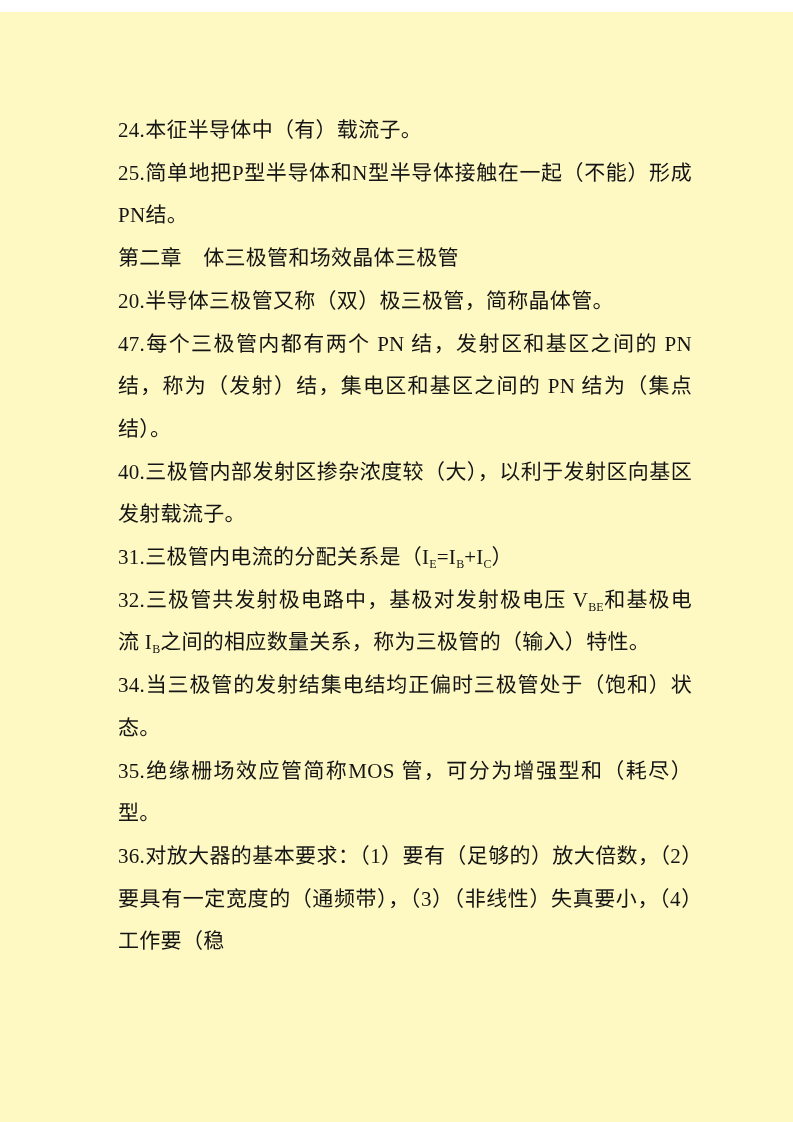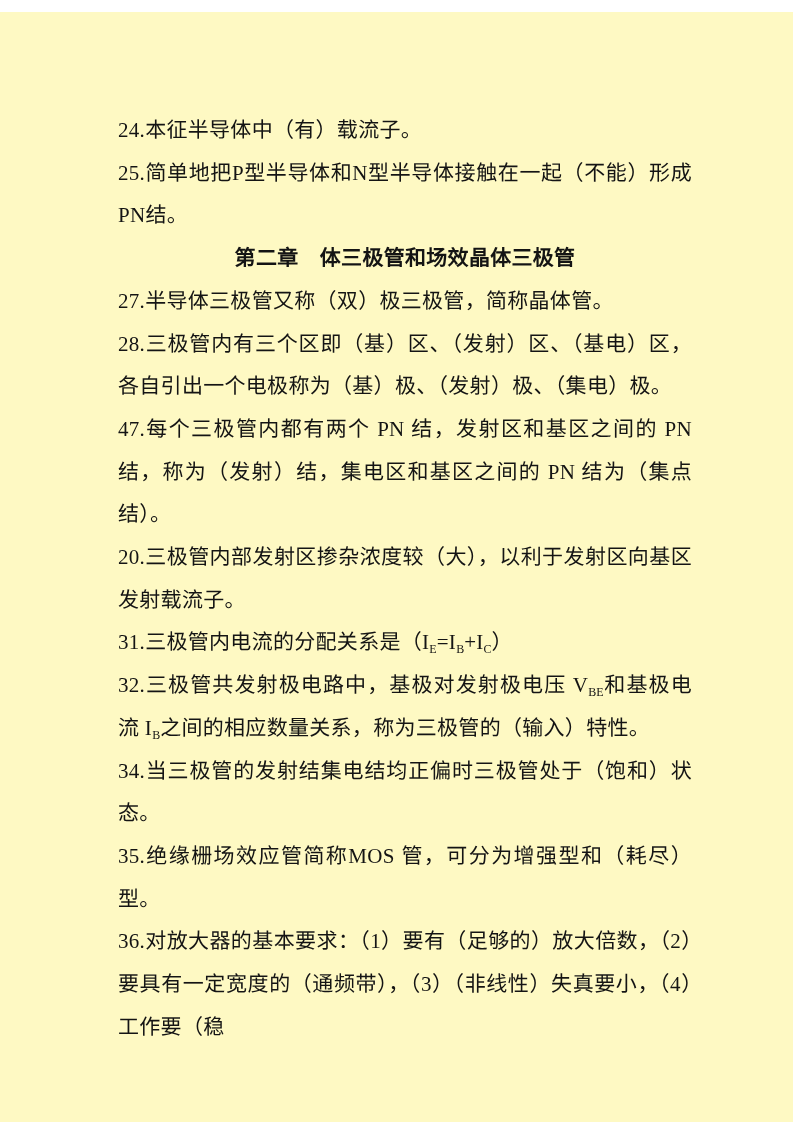--- a/index.html
+++ b/index.html
@@ -33,42 +33,41 @@
   .doc p {
     margin: 0;
     padding: 0;
     font-size: 21px;
     line-height: 42.7px;
     text-align: justify;
     letter-spacing: 0.3px;
     word-break: break-all;
   }
   .doc p.heading {
-    font-weight: bold;
-    text-align: center;
+    font-weight: normal;
+    text-align: left;
     word-break: keep-all;
   }
   .doc sub {
     font-size: 12px;
     line-height: 0;
     vertical-align: -4px;
     letter-spacing: 0;
   }
 </style>
 </head>
 <body>
 
 <div class="page">
   <div class="doc" id="doc">
       <p class="body-par">24.本征半导体中（有）载流子。</p>
       <p class="body-par">25.简单地把P型半导体和N型半导体接触在一起（不能）形成PN结。</p>
       <p class="heading">第二章　体三极管和场效晶体三极管</p>
-      <p class="body-par">27.半导体三极管又称（双）极三极管，简称晶体管。</p>
-      <p class="body-par">28.三极管内有三个区即（基）区、（发射）区、（基电）区，各自引出一个电极称为（基）极、（发射）极、（集电）极。</p>
+      <p class="body-par">20.半导体三极管又称（双）极三极管，简称晶体管。</p>
       <p class="body-par">47.每个三极管内都有两个 PN 结，发射区和基区之间的 PN 结，称为（发射）结，集电区和基区之间的 PN 结为（集点结）。</p>
-      <p class="body-par">20.三极管内部发射区掺杂浓度较（大），以利于发射区向基区发射载流子。</p>
+      <p class="body-par">40.三极管内部发射区掺杂浓度较（大），以利于发射区向基区发射载流子。</p>
       <p class="body-par">31.三极管内电流的分配关系是（I<sub>E</sub>=I<sub>B</sub>+I<sub>C</sub>）</p>
       <p class="body-par">32.三极管共发射极电路中，基极对发射极电压 V<sub>BE</sub>和基极电流 I<sub>B</sub>之间的相应数量关系，称为三极管的（输入）特性。</p>
       <p class="body-par">34.当三极管的发射结集电结均正偏时三极管处于（饱和）状态。</p>
       <p class="body-par">35.绝缘栅场效应管简称MOS 管，可分为增强型和（耗尽）型。</p>
       <p class="body-par">36.对放大器的基本要求：（1）要有（足够的）放大倍数，（2）要具有一定宽度的（通频带），（3）（非线性）失真要小，（4）工作要（稳</p>
     </div>
 </div>
 
 </body></html>

